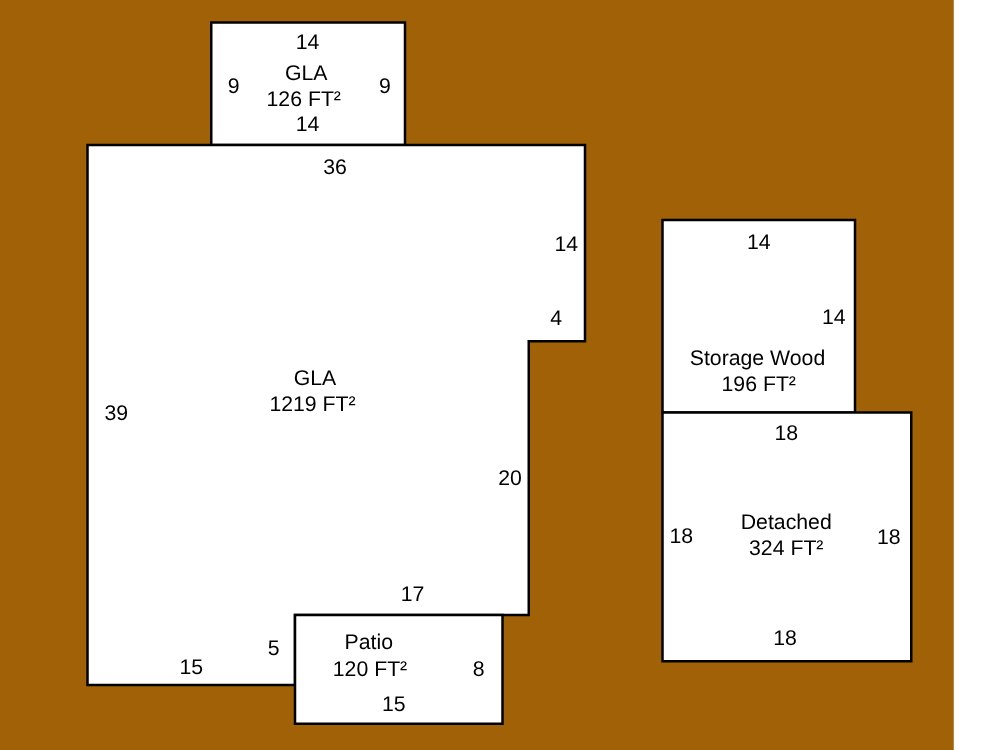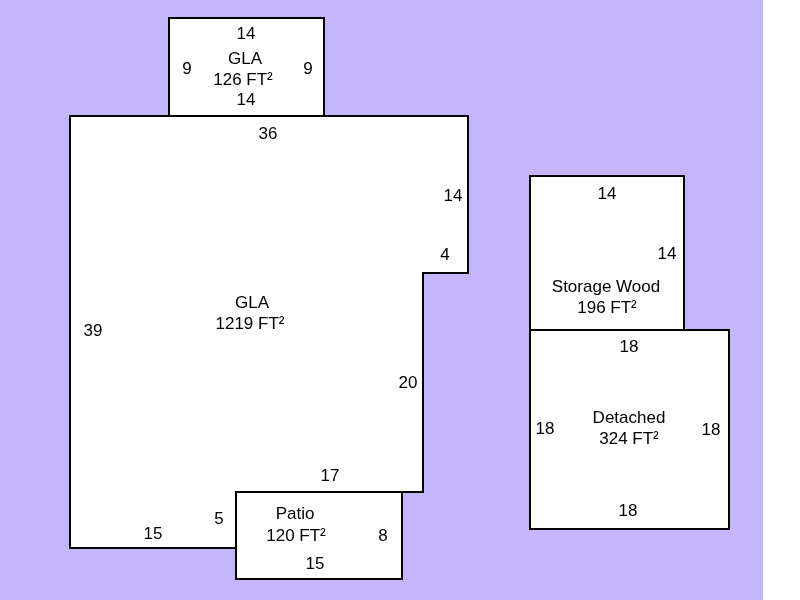--- a/index.html
+++ b/index.html
@@ -8,21 +8,21 @@
     background: #ffffff;
     width: 800px;
     height: 600px;
     overflow: hidden;
     font-family: "Liberation Sans", sans-serif;
   }
   .sketch-canvas {
     position: relative;
     width: 763px;
     height: 600px;
-    background: #c4b5fd;
+    background: #a16207;
   }
   svg { display: block; }
   .outline {
     fill: #ffffff;
     stroke: #000000;
     stroke-width: 2;
   }
   .lbl {
     font-family: "Liberation Sans", sans-serif;
     font-size: 17px;

